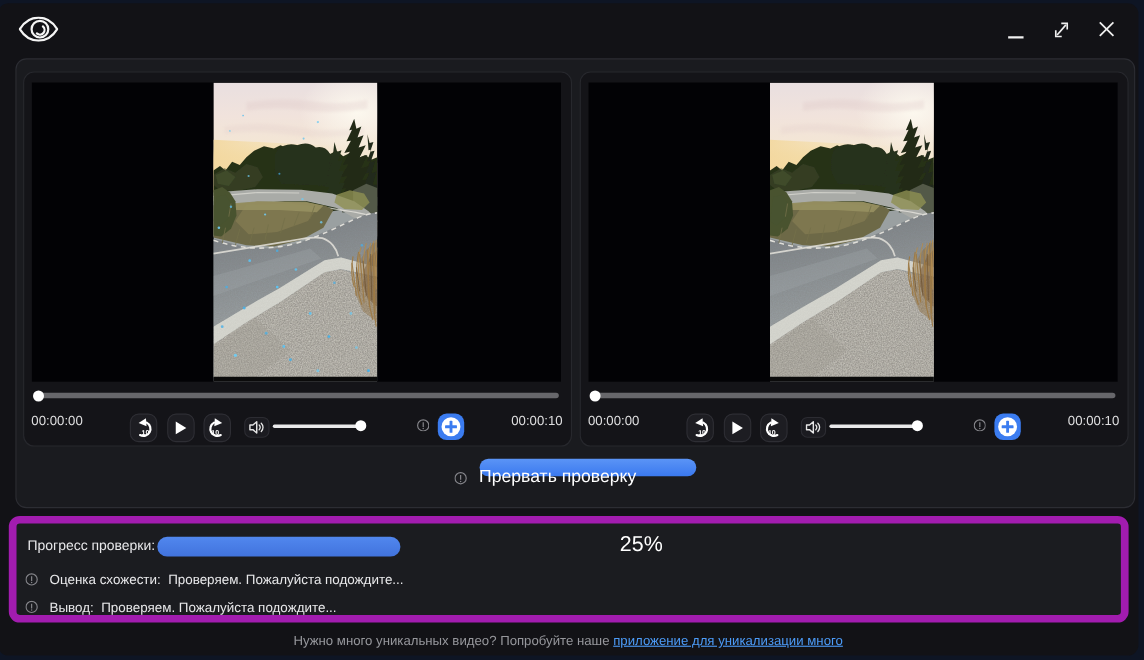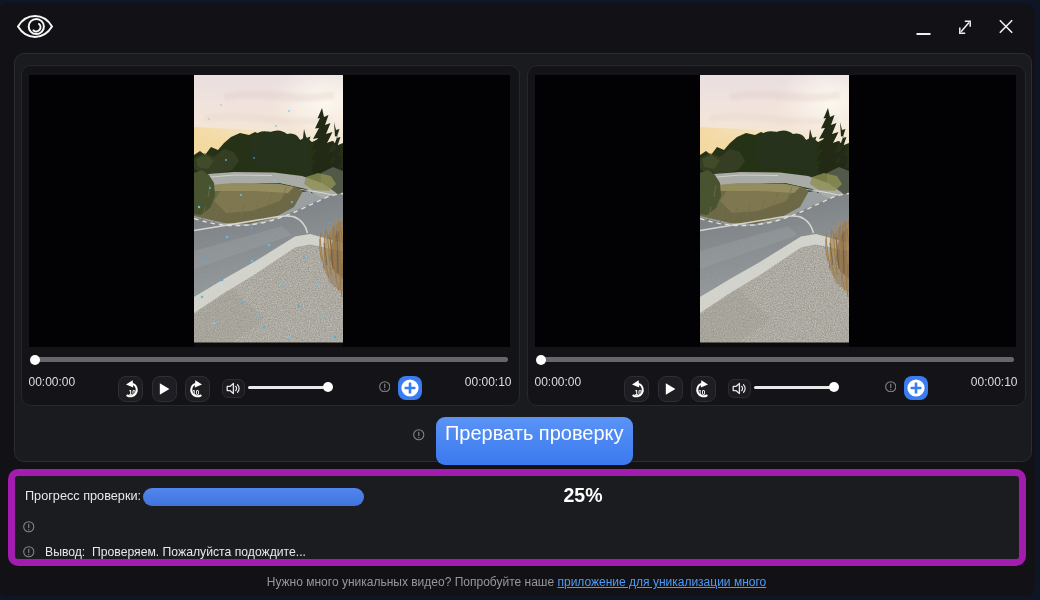--- a/index.html
+++ b/index.html
@@ -24,31 +24,31 @@
   display:flex; align-items:center; justify-content:center; }
 .volbox { position:absolute; left:200px; top:312.5px; width:23px; height:19px;
   background:#1b1b20; border:1px solid #2c2c32; border-radius:6px;
   display:flex; align-items:center; justify-content:center; }
 .voltrack { position:absolute; left:226px; top:319.5px; width:84px; height:3.5px;
   background:#e9e9ea; border-radius:2px; }
 .volthumb { position:absolute; left:301px; top:316px; width:10px; height:10px;
   background:#fff; border-radius:50%; }
 .plusbtn { position:absolute; left:375.7px; top:310px; width:24px; height:24px;
   background:#3b7cf0; border-radius:8px; display:flex; align-items:center; justify-content:center; }
-.stopbtn { position:absolute; left:420.5px; top:363px; width:197.5px; height:48px;
+.stopbtn { position:absolute; left:420.5px; top:363px; width:197.5px; height:16px;
   background:linear-gradient(180deg,#5b94f6,#3a79ef); border-radius:9px;
-  color:#fff; font-size:20px; text-align:center; line-height:33px; }
+  color:#fff; font-size:16px; text-align:left; line-height:33px; }
 .progpanel { position:absolute; left:10px; top:466px; width:1018px; height:97px;
   background:#1b1c20; border:7px solid #a21caf; border-radius:10px; }
 .proglabel { position:absolute; left:10px; top:6px; width:130px; height:28px;
   line-height:28px; font-size:12.7px; color:#e8e8ea; }
 .progbar { position:absolute; left:127.5px; top:11.5px; width:221px; height:18.5px;
   background:linear-gradient(180deg,#5187ee,#4173dd); border-radius:9.5px; }
 .pct { position:absolute; left:508px; top:5px; width:120px; height:28px; text-align:center;
-  line-height:28px; font-size:19.5px; font-weight:bold; color:#fff; }
+  line-height:28px; font-size:19.5px; font-weight:normal; color:#fff; }
 .infoline { position:absolute; left:30px; height:20px; line-height:20px;
   font-size:12.2px; color:#e8e8ea; }
 .footer { position:absolute; left:0; top:572px; width:1037px; text-align:center;
   font-size:12px; color:#96979c; }
 .footer a { color:#4c9bf7; }
 svg { display:block; }
 </style></head>
 <body>
 <div class="window">
 <svg class="abs" style="left:19px;top:12px" width="36" height="23" viewBox="0 0 36 23">
@@ -502,20 +502,21 @@
 </div>
 <div class="progpanel">
 <div class="proglabel">Прогресс проверки:</div>
 <div class="progbar"></div>
 <div class="pct">25%</div>
 <svg class="abs" style="left:8.2px;top:45px" width="11.5" height="11.5" viewBox="0 0 12 12">
 <circle cx="6" cy="6" r="5.3" fill="none" stroke="#85858a" stroke-width="1.1"></circle>
 <line x1="6" y1="2.9" x2="6" y2="7.4" stroke="#85858a" stroke-width="1.15"></line>
 <circle cx="6" cy="9" r="0.7" fill="#85858a"></circle>
 </svg>
+<div class="infoline" style="top:40.5px">Оценка схожести:&nbsp; Проверяем. Пожалуйста подождите...</div>
 <svg class="abs" style="left:8.2px;top:70px" width="11.5" height="11.5" viewBox="0 0 12 12">
 <circle cx="6" cy="6" r="5.3" fill="none" stroke="#85858a" stroke-width="1.1"></circle>
 <line x1="6" y1="2.9" x2="6" y2="7.4" stroke="#85858a" stroke-width="1.15"></line>
 <circle cx="6" cy="9" r="0.7" fill="#85858a"></circle>
 </svg>
 <div class="infoline" style="top:65.5px">Вывод:&nbsp; Проверяем. Пожалуйста подождите...</div>
 </div>
 <div class="footer">Нужно много уникальных видео? Попробуйте наше <a href="#">приложение для уникализации много</a></div>
 </div>
 </body></html>

